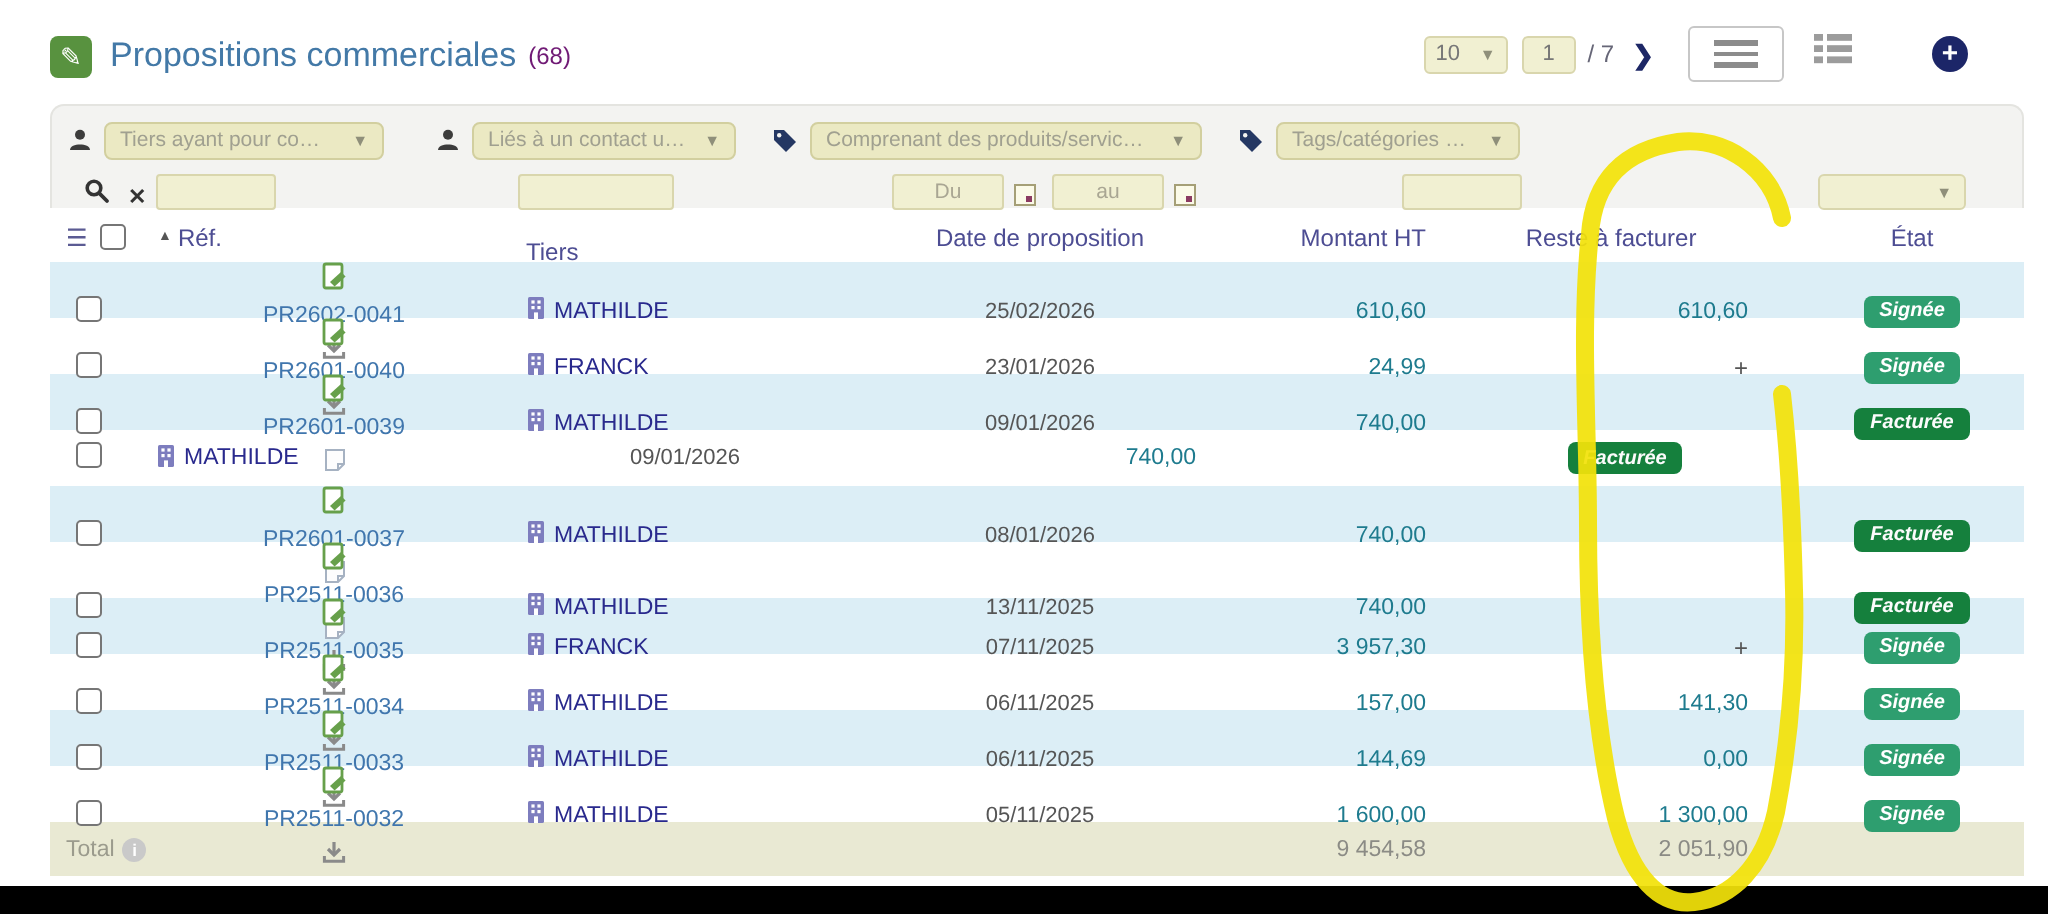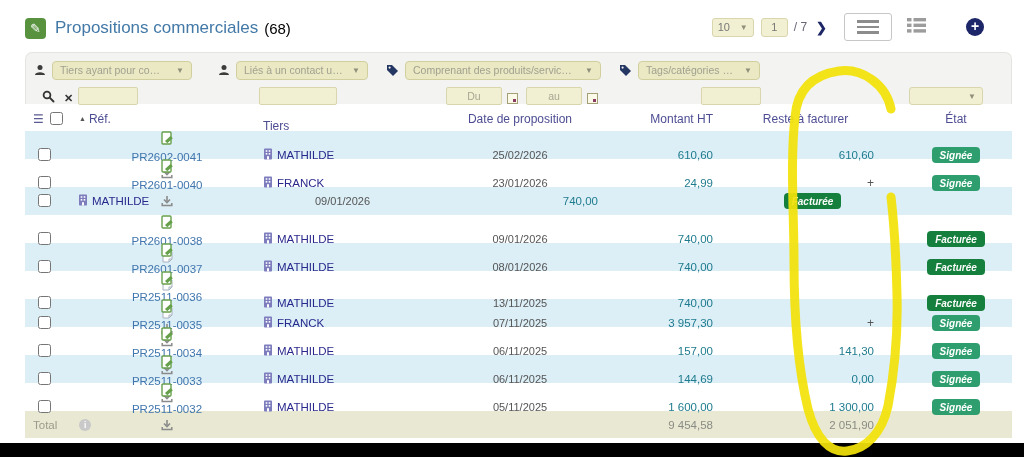--- a/index.html
+++ b/index.html
@@ -3,21 +3,21 @@
 <meta charset="utf-8">
 <style>
   * { margin:0; padding:0; box-sizing:border-box; }
   html,body { width:1024px; height:457px; background:#fff; overflow:hidden;
     font-family:"Liberation Sans", sans-serif; position:relative; }
 
   
   .title-row { position:absolute; left:25px; top:13px; right:12px; height:30px; display:flex; align-items:center; }
   .app-icon { width:21px; height:21px; background:#58923f; border-radius:4px; display:flex; align-items:center; justify-content:center; color:#fff; font-size:13px; margin-right:9px; }
   .page-title { color:#4379a7; font-size:17px; }
-  .page-count { color:#000000; font-size:15px; margin-left:6px; }
+  .page-count { color:#701a75; font-size:12px; margin-left:6px; }
 
   .pager { position:absolute; right:40px; top:10px; height:34px; display:flex; align-items:center; }
   .beige-box { background:#f1f0d2; border:1px solid #d9d6ad; border-radius:3px; height:19px; font-size:11px; color:#777; }
   .pagesize-select { width:42px; display:flex; align-items:center; justify-content:space-between; padding:0 5px; cursor:pointer; }
   .caret { font-size:8px; color:#8f8f7a; }
   .pageno-input { width:27px; text-align:center; margin-left:7px; outline:none; }
   .page-total { color:#667; font-size:12px; margin:0 9px 0 6px; }
   .chevron-next { color:#1d2766; font-size:13px; font-weight:bold; margin-right:17px; cursor:pointer; }
   .view-btn { width:48px; height:28px; background:#fff; border:1px solid #c7c7c7; border-radius:3px; display:flex; flex-direction:column; justify-content:center; align-items:center; gap:3px; margin-right:15px; cursor:pointer; }
   .view-btn i { display:block; width:22px; height:2.5px; background:#8c8c8c; }
@@ -72,21 +72,21 @@
   .tierscell { display:flex; align-items:center; gap:4px; padding-left:8px; }
   .tiers-link { color:#29298d; text-decoration:none; cursor:pointer; }
   .datecell { text-align:center; color:#555; font-size:11px; }
   .num { color:#1e7b8e; }
   .reste-plus { color:#555 !important; font-size:12px; }
   .badge { display:inline-block; border-radius:4px; padding:2.5px 8px; font-size:10px; font-weight:bold; color:#fff;font-style:italic; }
   .badge--signee { background:#2e9e6f; }
   .badge--facturee { background:#15803d; color:#fbfbfb; }
 
   .total-row { height:27px; background:#e9e9d3; font-size:11.5px; color:#9b9b8d; }
-  .total-label { grid-column:1 / 3; padding-left:8px; display:flex; gap:22px; }
+  .total-label { grid-column:1 / 3; padding-left:8px; display:flex; gap:4px; }
   .info-icon { width:12px; height:12px; border-radius:50%; background:#c9c9c9; color:#fff; font-size:8.5px; font-weight:bold; text-align:center; line-height:12px; display:inline-block; }
   .total-num { color:#8b8b85; }
 
   .black-bar { position:absolute; left:0; right:0; bottom:0; height:14px; background:#000; z-index:40; }
   .annot { position:absolute; left:0; top:0; z-index:50; pointer-events:none; }
 </style>
 </head>
 <body>
 
 <div class="title-row">
@@ -290,20 +290,36 @@
       <a class="tiers-link">FRANCK</a>
     </div>
     <div class="datecell">23/01/2026</div>
     <div class="c-num num">24,99</div>
     <div class="c-reste num reste-val reste-plus">+</div>
     <div class="c-etat"><span class="badge badge--signee">Signée</span></div>
   </div>
 
   <div class="grid row odd">
     <div><input type="checkbox" class="cb" style=""></div>
+    <div class="refcell">
+      <span>
+        <svg width="13" height="14" viewBox="0 0 13 14">
+              <rect x="1" y="1" width="9" height="12" rx="1" fill="#fff" stroke="#67a04b" stroke-width="1.4"></rect>
+              <path d="M4 10 l5.5-5 l2.3 2.2 l-5.5 5 z" fill="#67a04b"></path>
+            </svg>
+      </span>
+      <a class="ref-link">PR2601-0039</a>
+      <span class="ic-note" style="display: inline-flex;">
+        <svg width="11" height="12" viewBox="0 0 11 12">
+              <path d="M1 1 h9 v7 l-3 3 h-6 z" fill="#fdfdfd" stroke="#a6b2c2"></path>
+              <path d="M10 8 l-3 0 0 3" fill="none" stroke="#a6b2c2"></path>
+            </svg>
+      </span>
+
+    </div>
     <div class="tierscell">
       <span>
         <svg width="10" height="12" viewBox="0 0 10 12">
               <rect x="1" y="0.5" width="8" height="11" rx="0.8" fill="#7d7dbe"></rect>
               <rect x="2.7" y="2.2" width="1.6" height="1.6" fill="#fff"></rect>
               <rect x="5.7" y="2.2" width="1.6" height="1.6" fill="#fff"></rect>
               <rect x="2.7" y="5" width="1.6" height="1.6" fill="#fff"></rect>
               <rect x="5.7" y="5" width="1.6" height="1.6" fill="#fff"></rect>
               <rect x="4" y="8.2" width="2" height="3.3" fill="#fff"></rect>
             </svg>
@@ -311,36 +327,20 @@
       <a class="tiers-link">MATHILDE</a>
     </div>
     <div class="datecell">09/01/2026</div>
     <div class="c-num num">740,00</div>
     <div class="c-reste num reste-val"></div>
     <div class="c-etat"><span class="badge badge--facturee">Facturée</span></div>
   </div>
 
   <div class="grid row even">
     <div><input type="checkbox" class="cb" style=""></div>
-    <div class="refcell">
-      <span>
-        <svg width="13" height="14" viewBox="0 0 13 14">
-              <rect x="1" y="1" width="9" height="12" rx="1" fill="#fff" stroke="#67a04b" stroke-width="1.4"></rect>
-              <path d="M4 10 l5.5-5 l2.3 2.2 l-5.5 5 z" fill="#67a04b"></path>
-            </svg>
-      </span>
-      <a class="ref-link">PR2601-0038</a>
-      <span class="ic-note" style="display: inline-flex;">
-        <svg width="11" height="12" viewBox="0 0 11 12">
-              <path d="M1 1 h9 v7 l-3 3 h-6 z" fill="#fdfdfd" stroke="#a6b2c2"></path>
-              <path d="M10 8 l-3 0 0 3" fill="none" stroke="#a6b2c2"></path>
-            </svg>
-      </span>
-
-    </div>
     <div class="tierscell">
       <span>
         <svg width="10" height="12" viewBox="0 0 10 12">
               <rect x="1" y="0.5" width="8" height="11" rx="0.8" fill="#7d7dbe"></rect>
               <rect x="2.7" y="2.2" width="1.6" height="1.6" fill="#fff"></rect>
               <rect x="5.7" y="2.2" width="1.6" height="1.6" fill="#fff"></rect>
               <rect x="2.7" y="5" width="1.6" height="1.6" fill="#fff"></rect>
               <rect x="5.7" y="5" width="1.6" height="1.6" fill="#fff"></rect>
               <rect x="4" y="8.2" width="2" height="3.3" fill="#fff"></rect>
             </svg>

